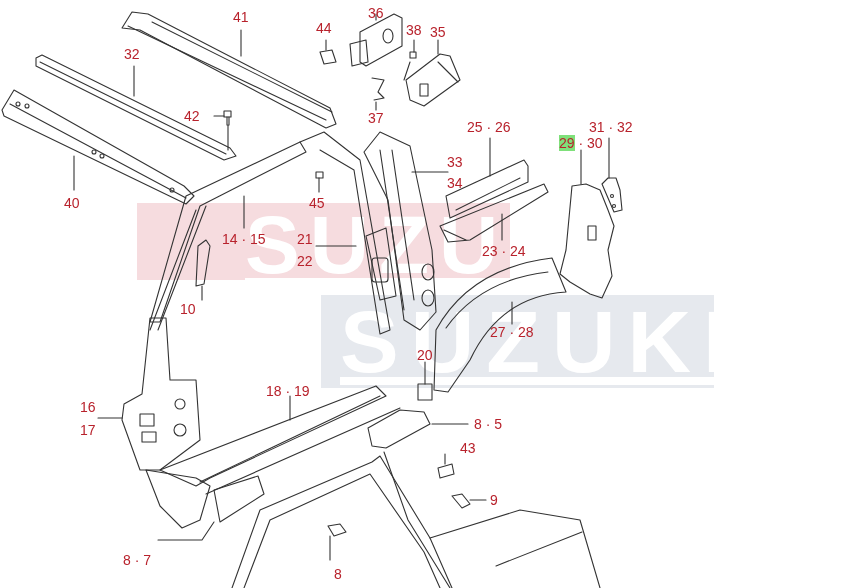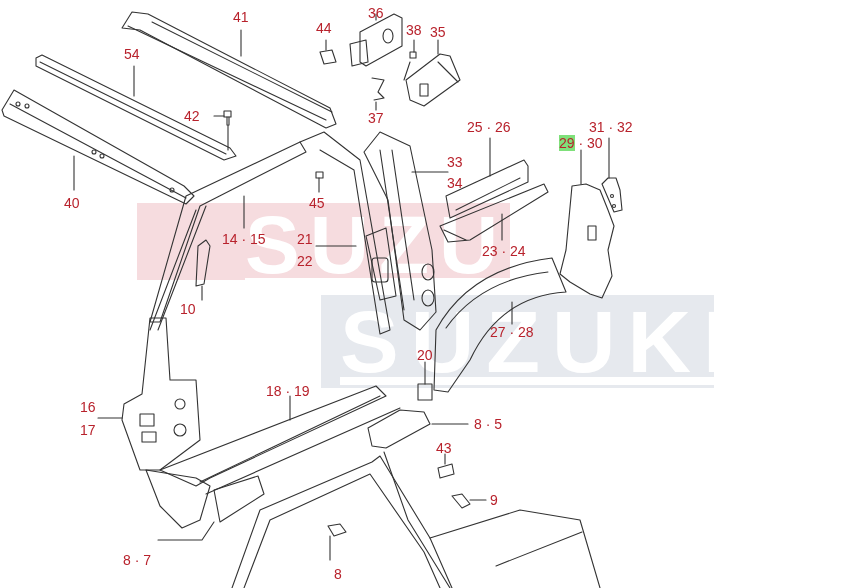--- a/index.html
+++ b/index.html
@@ -197,21 +197,21 @@
       <path d="M470,500 L486,500"></path>
     </g>
 
     <g>
       <path d="M198,246 L206,240 L210,246 L204,284 L196,286 Z"></path>
       <path d="M202,286 L202,300"></path>
     </g>
   </svg>
 
   <div class="callout" style="left:233px;top:9px">41</div>
-  <div class="callout" style="left:124px;top:46px">54</div>
+  <div class="callout" style="left:124px;top:46px">32</div>
   <div class="callout" style="left:64px;top:195px">40</div>
   <div class="callout" style="left:184px;top:108px">42</div>
   <div class="callout" style="left:316px;top:20px">44</div>
   <div class="callout" style="left:368px;top:5px">36</div>
   <div class="callout" style="left:406px;top:22px">38</div>
   <div class="callout" style="left:430px;top:24px">35</div>
   <div class="callout" style="left:368px;top:110px">37</div>
   <div class="callout" style="left:467px;top:119px">25 · 26</div>
   <div class="callout" style="left:559px;top:135px">
     <span class="hl" style="background:#7fe07a">29</span><span> · 30</span>
@@ -224,17 +224,17 @@
   <div class="callout" style="left:297px;top:231px">21</div>
   <div class="callout" style="left:297px;top:253px">22</div>
   <div class="callout" style="left:482px;top:243px">23 · 24</div>
   <div class="callout" style="left:180px;top:301px">10</div>
   <div class="callout" style="left:490px;top:324px">27 · 28</div>
   <div class="callout" style="left:417px;top:347px">20</div>
   <div class="callout" style="left:80px;top:399px">16</div>
   <div class="callout" style="left:80px;top:422px">17</div>
   <div class="callout" style="left:266px;top:383px">18 · 19</div>
   <div class="callout" style="left:474px;top:416px">8 · 5</div>
-  <div class="callout" style="left:436px;top:440px">43</div>
+  <div class="callout" style="left:460px;top:440px">43</div>
   <div class="callout" style="left:490px;top:492px">9</div>
   <div class="callout" style="left:123px;top:552px">8 · 7</div>
   <div class="callout" style="left:334px;top:566px">8</div>
 </div>
 
 </body></html>

